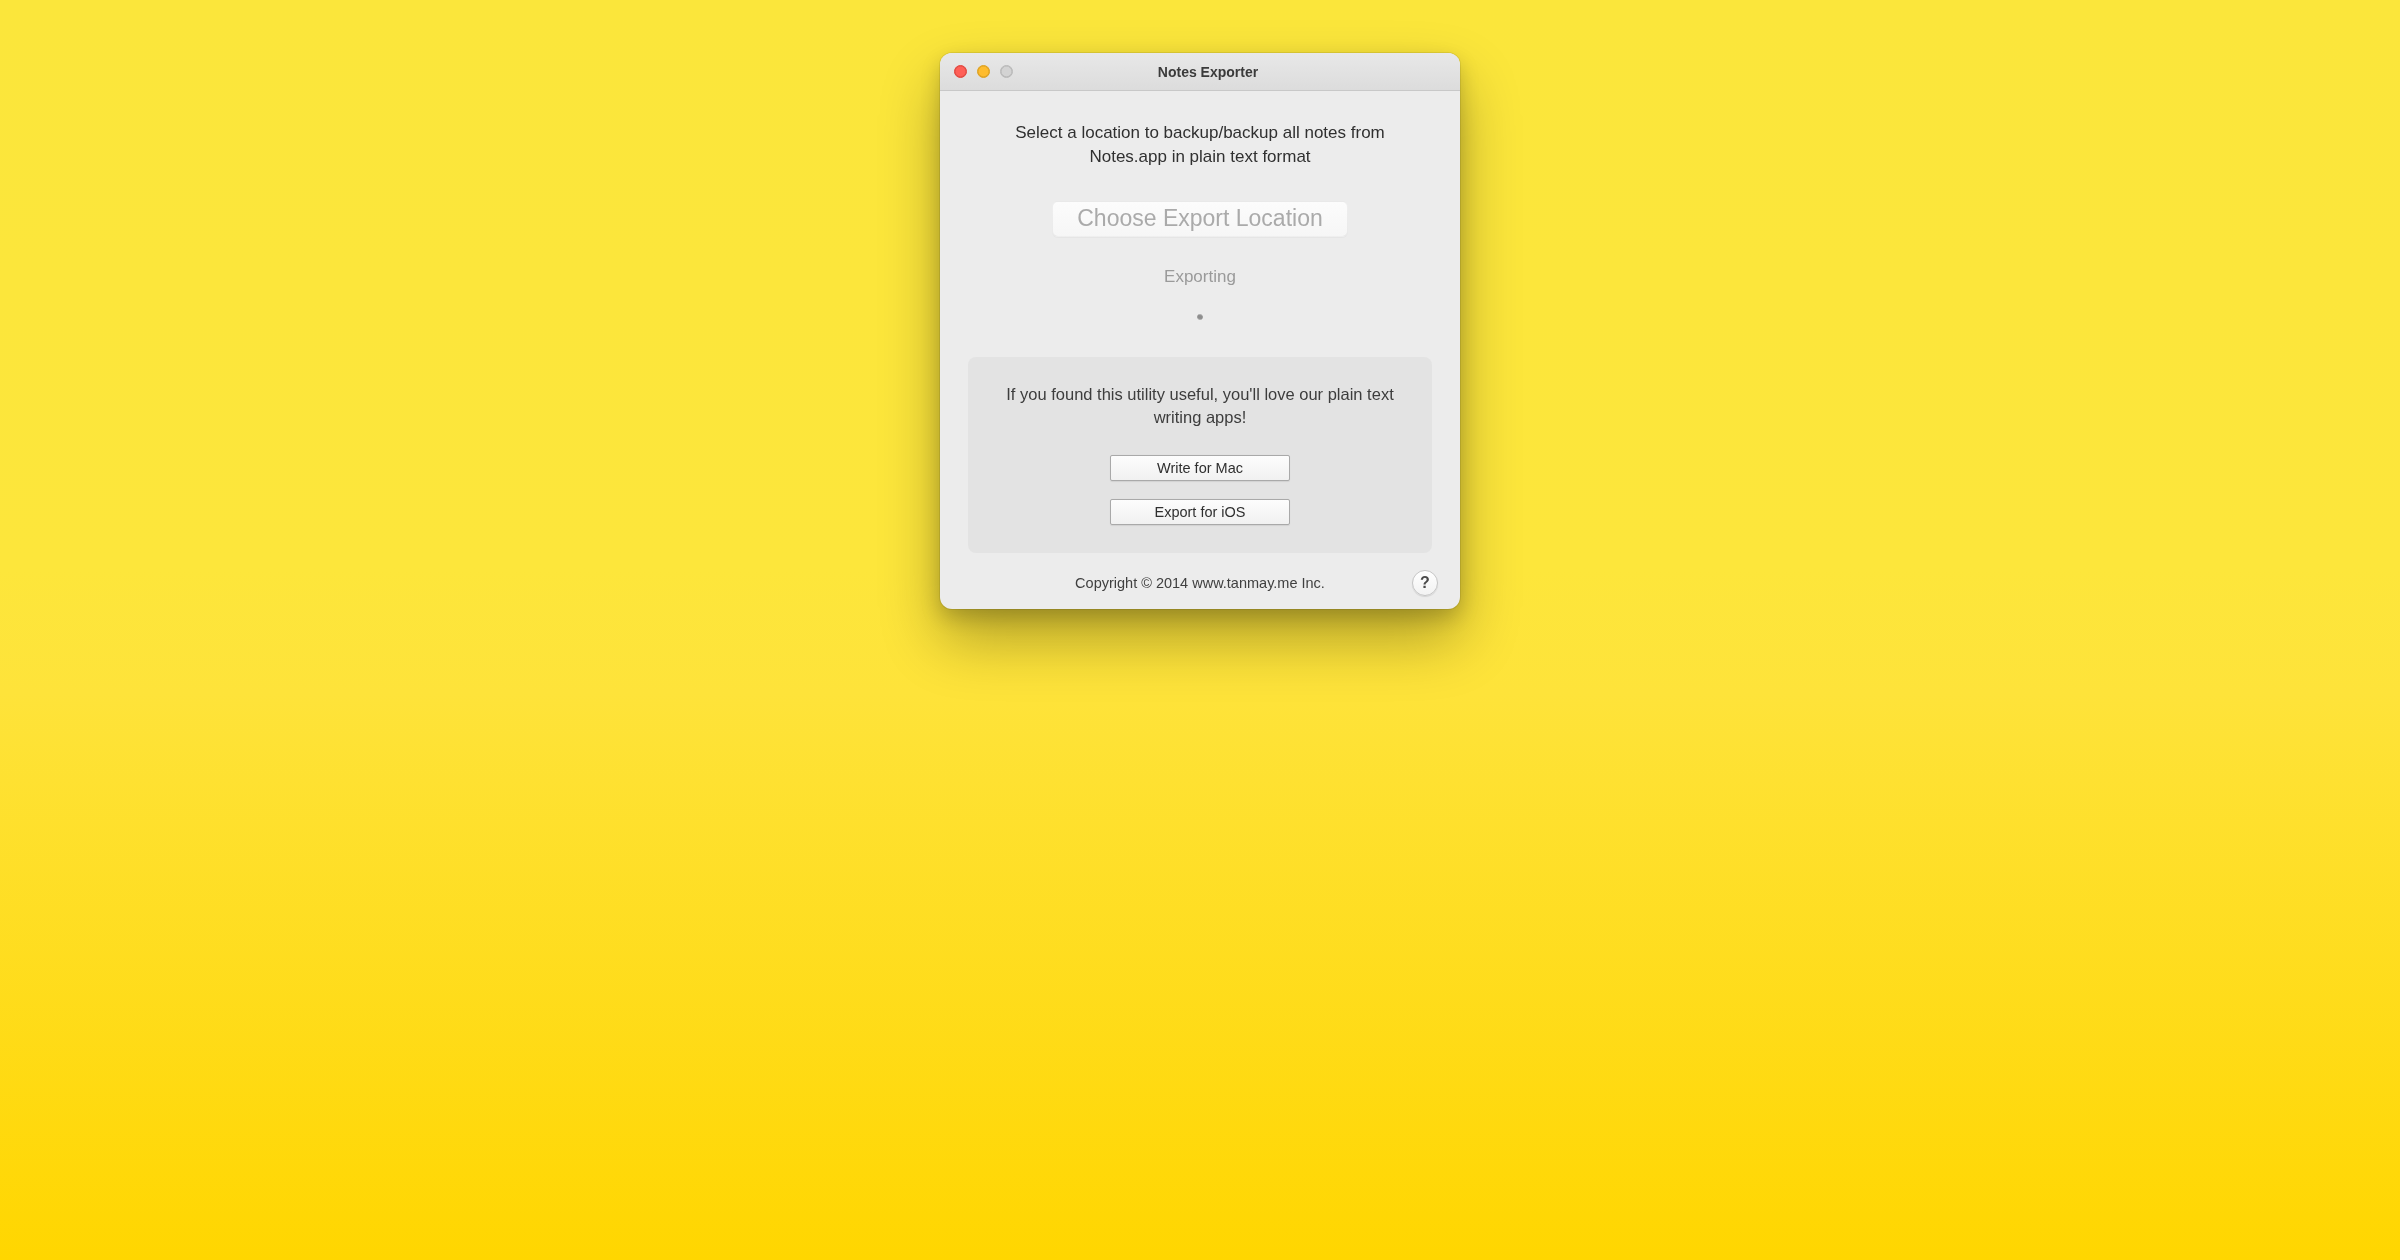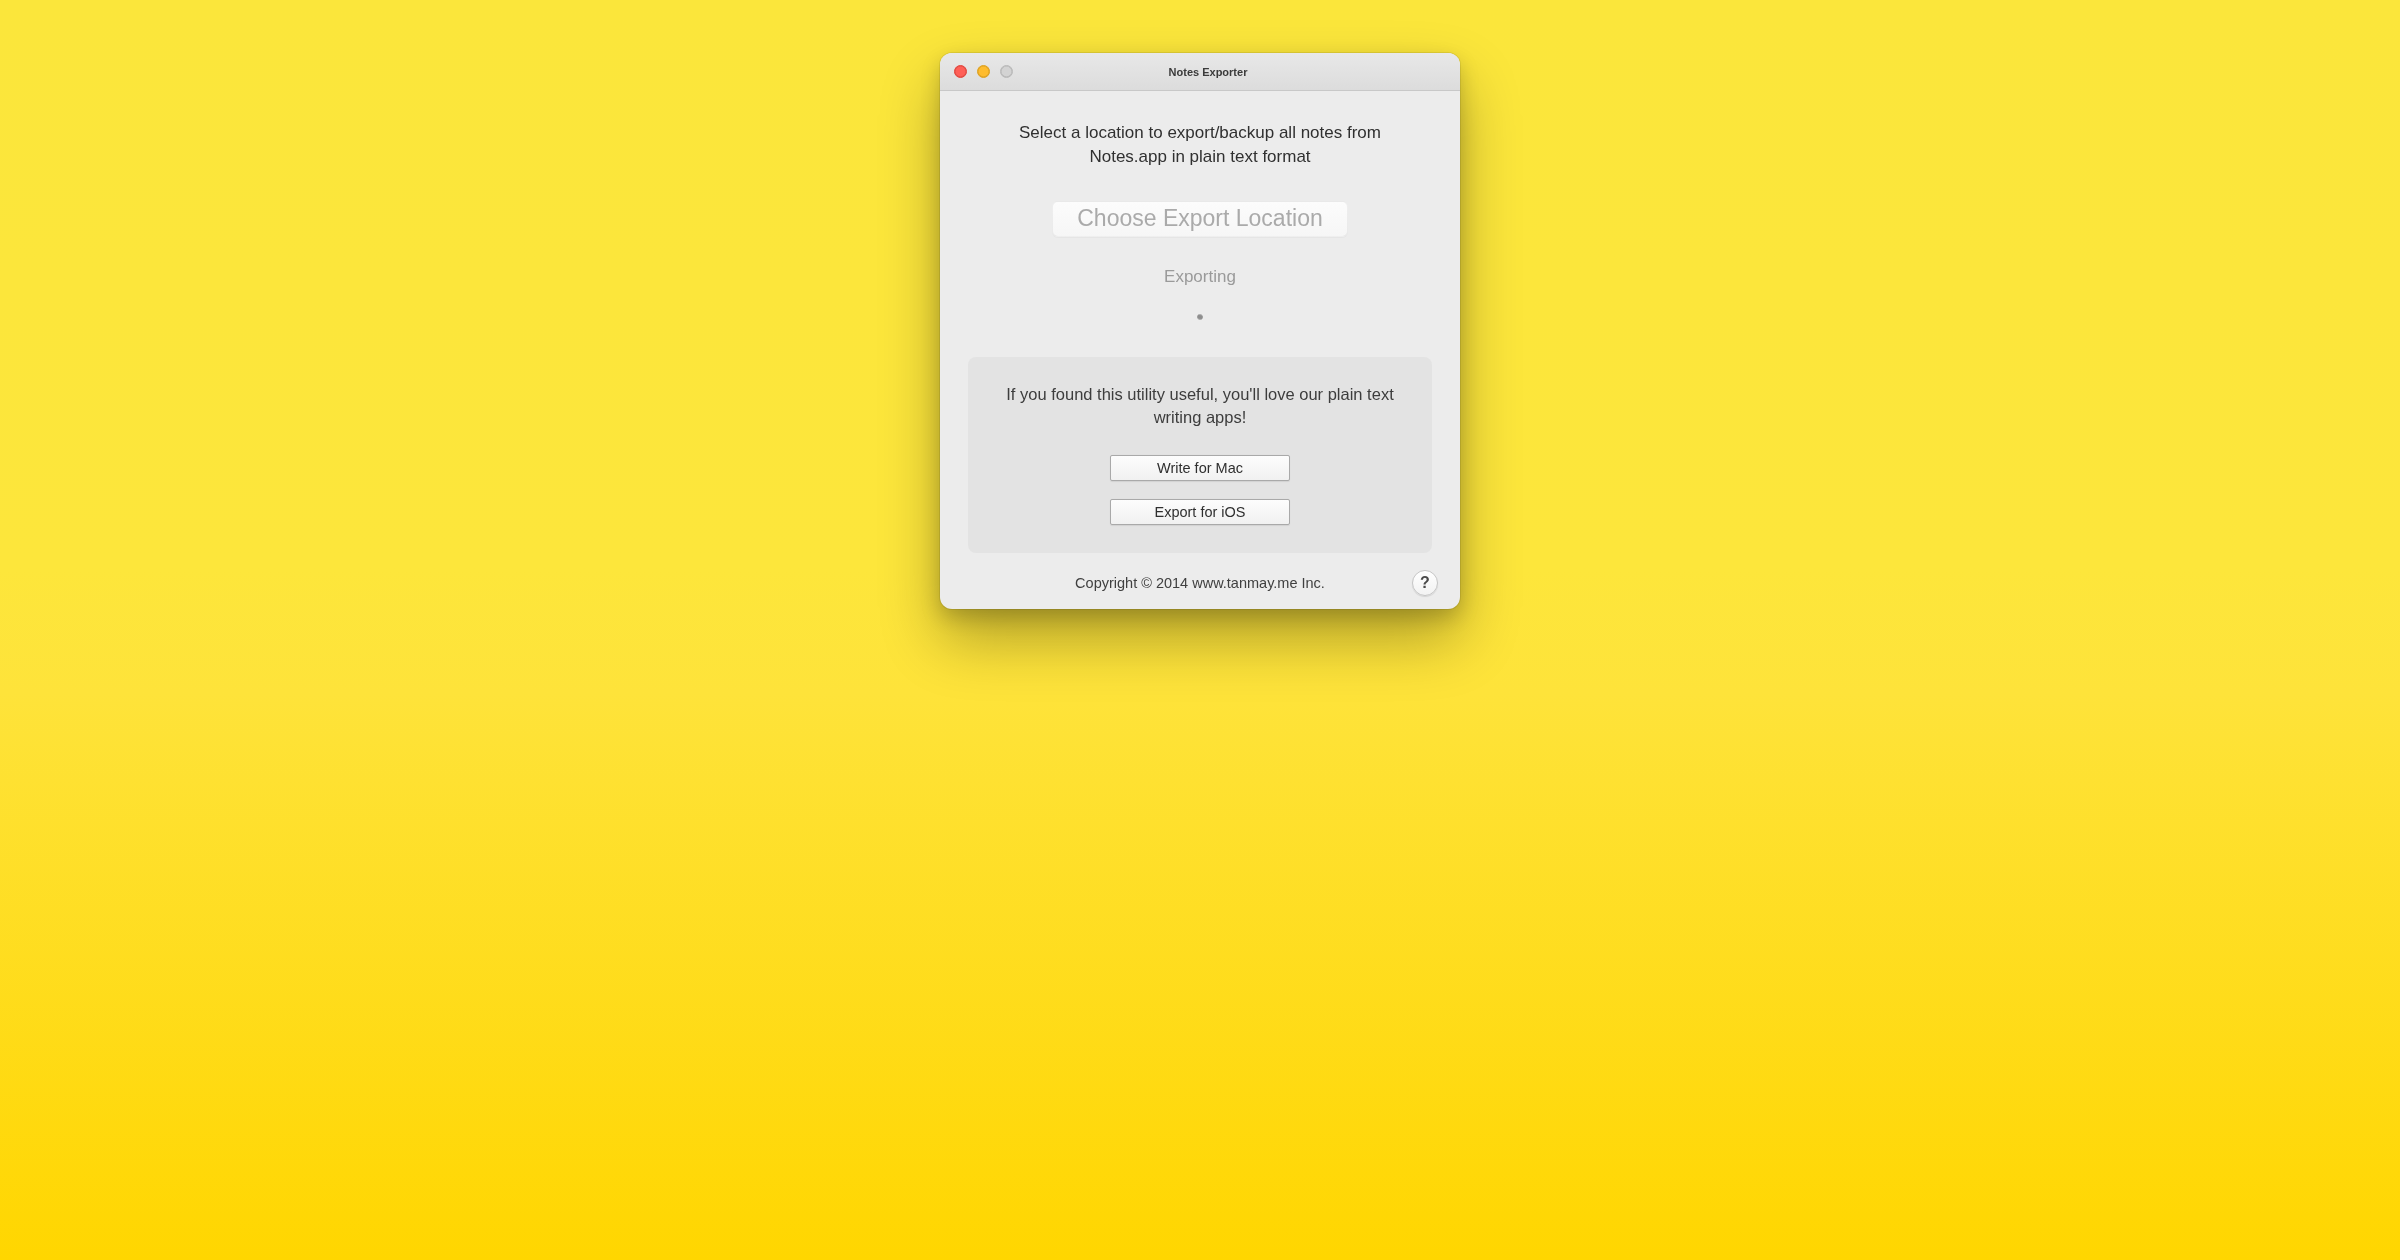--- a/index.html
+++ b/index.html
@@ -45,21 +45,21 @@
     border-radius: 50%;
     box-shadow: inset 0 0 0 0.5px rgba(0,0,0,0.15);
   }
   .tl-close   { background: #ff5f57; border: 0.5px solid #e24238; }
   .tl-min     { background: #febc2e; border: 0.5px solid #dda01f; }
   .tl-zoom    { background: #d3d3d3; border: 0.5px solid #b8b8b8; }
   .title {
     position: absolute;
     left: 16px; right: 0;
     text-align: center;
-    font-size: 11px;
+    font-size: 14px;
     font-weight: 600;
     color: #3b3b3b;
     pointer-events: none;
   }
   .content {
     padding: 30px 28px 18px 28px;
     display: flex;
     flex-direction: column;
     align-items: center;
   }
@@ -181,21 +181,21 @@
     <div class="traffic-lights">
       <div class="traffic-light tl-close"></div>
       <div class="traffic-light tl-min"></div>
       <div class="traffic-light tl-zoom"></div>
     </div>
     <div class="title">Notes Exporter</div>
   </div>
 
   <div class="content">
 
-    <div class="instruction">Select a location to export/backup all notes from Notes.app in plain text format</div>
+    <div class="instruction">Select a location to backup/backup all notes from Notes.app in plain text format</div>
 
     <button class="choose-btn" disabled="">Choose Export Location</button>
 
     <div class="status-text">Exporting</div>
 
     <div class="spinner">
       <div style="transform: translate(-50%,-50%) rotate(0deg)   translateY(-7px); opacity:0.25;"></div>
       <div style="transform: translate(-50%,-50%) rotate(45deg)  translateY(-7px); opacity:0.35;"></div>
       <div style="transform: translate(-50%,-50%) rotate(90deg)  translateY(-7px); opacity:0.45;"></div>
       <div style="transform: translate(-50%,-50%) rotate(135deg) translateY(-7px); opacity:0.55;"></div>

